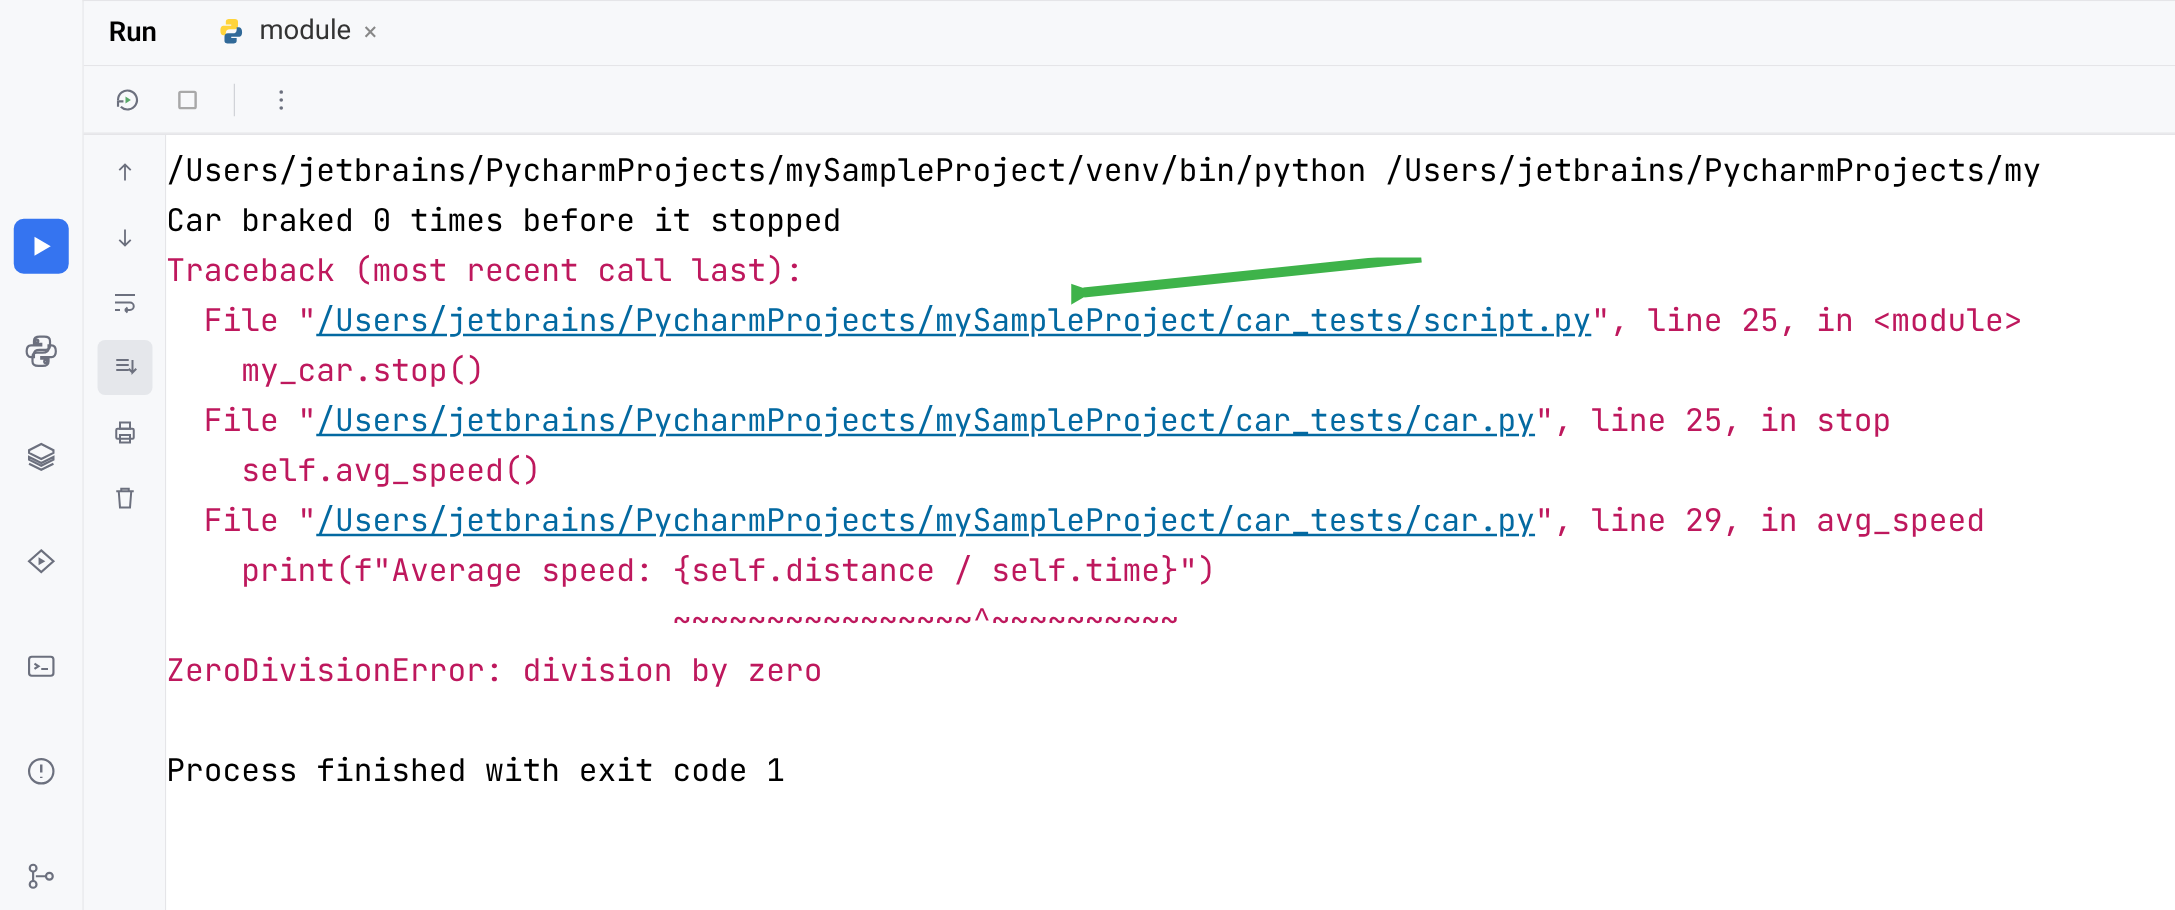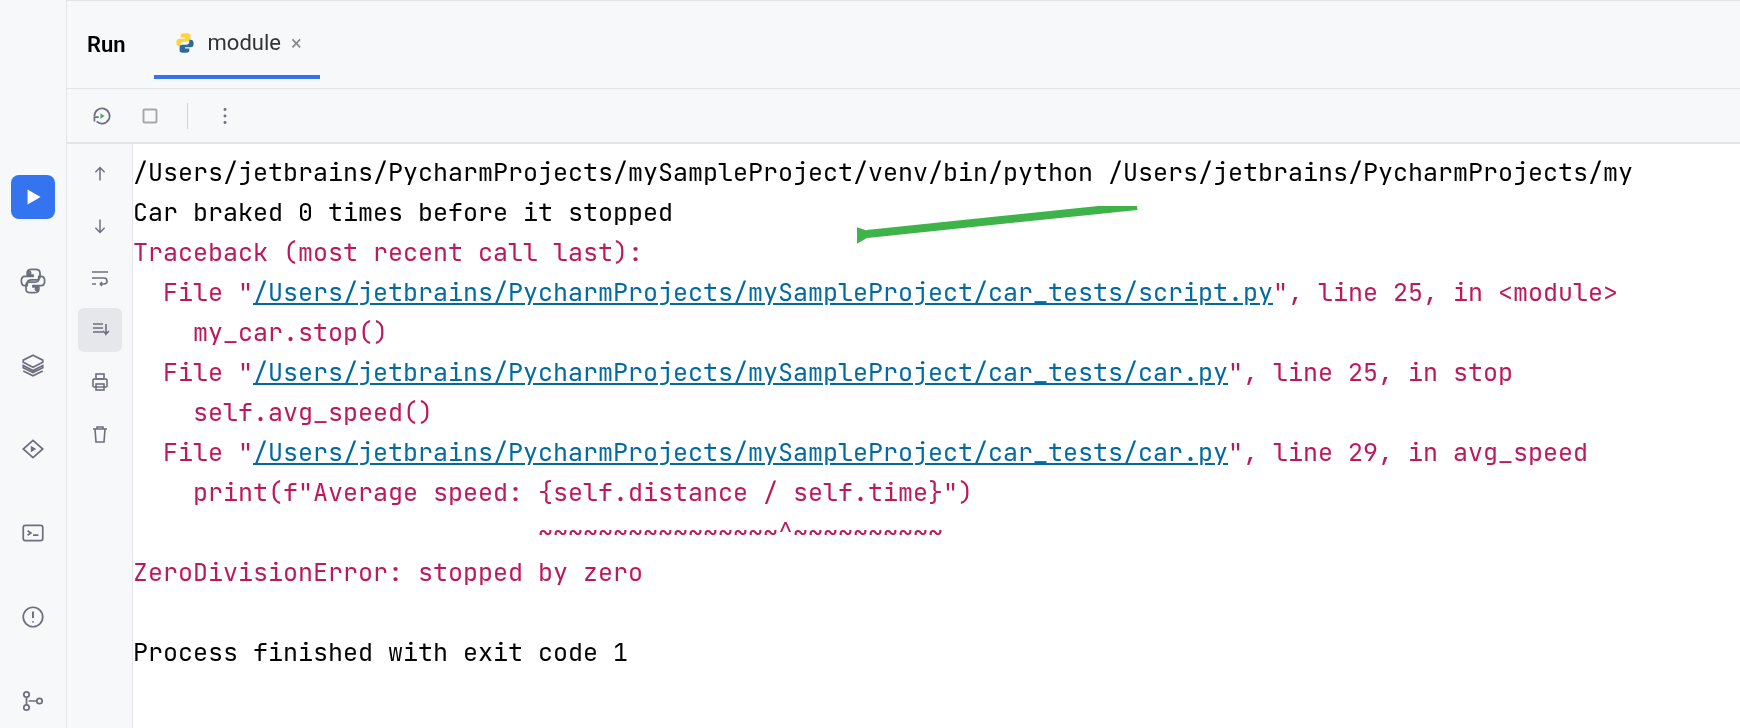--- a/index.html
+++ b/index.html
@@ -2,21 +2,21 @@
 <html><head>
 <meta charset="utf-8">
 <style>
   * { margin:0; padding:0; box-sizing:border-box; }
   body { font-family:-apple-system,BlinkMacSystemFont,"Segoe UI",Roboto,sans-serif; font-size:14px; color:#000; background:#f7f8fa; width:1740px; height:728px; overflow:hidden; }
   .root { display:flex; width:100%; height:100%; }
   .icon-rail { width:66px; background:#f7f8fa; border-right:none; display:flex; flex-direction:column; align-items:center; padding-top:175px; gap:40px; }
   .rail-btn { width:44px; height:44px; display:flex; align-items:center; justify-content:center; border-radius:8px; cursor:pointer; }
   .rail-btn.active { background:#3574f0; }
   .main { flex:1; display:flex; flex-direction:column; border-left:1px solid #e5e5e8; border-top:1px solid #e5e5e8; }
-  .tabbar { height:88px; display:flex; align-items:center; padding-left:20px; border-bottom:1px solid #e5e5e8; background:#f7f8fa; }
+  .tabbar { height:52px; display:flex; align-items:center; padding-left:20px; border-bottom:1px solid #e5e5e8; background:#f7f8fa; }
   .tabbar-title { font-weight:600; font-size:22px; color:#000; margin-right:28px; }
   .tab { display:flex; align-items:center; gap:10px; height:68px; padding:0 18px; border-bottom:4px solid #3574f0; font-size:22px; color:#333; }
   .tab .close { color:#888; font-size:20px; cursor:pointer; }
   .toolbars { display:flex; border-bottom:1px solid #e5e5e8; }
   .tool-col { width:66px; display:flex; flex-direction:column; align-items:center; padding-top:4px; gap:0; border-right:1px solid #e5e5e8; background:#f7f8fa; }
   .tool-col .ico { width:44px; height:44px; display:flex; align-items:center; justify-content:center; border-radius:6px; margin:4px 0; cursor:pointer; }
   .tool-col .ico.sel { background:#e5e7eb; }
   .tool-header { flex:1; height:54px; display:flex; align-items:center; padding-left:18px; gap:14px; background:#f7f8fa; }
   .tool-header .ico { width:34px; height:34px; display:flex; align-items:center; justify-content:center; border-radius:5px; cursor:pointer; }
   .tool-header .divider { width:1px; height:26px; background:#d1d3d8; margin:0 6px; }
@@ -161,21 +161,21 @@
 <pre class="line"><span class="blue">/Users/jetbrains/PycharmProjects/mySampleProject/venv/bin/python /Users/jetbrains/PycharmProjects/my</span>
 <span>Car braked 0 times before it stopped</span>
 <span class="err">Traceback (most recent call last):</span>
 <span class="err">  File "</span><span class="link">/Users/jetbrains/PycharmProjects/mySampleProject/car_tests/script.py</span><span class="err">", line 25, in &lt;module&gt;</span>
 <span class="err">    my_car.stop()</span>
 <span class="err">  File "</span><span class="link">/Users/jetbrains/PycharmProjects/mySampleProject/car_tests/car.py</span><span class="err">", line 25, in stop</span>
 <span class="err">    self.avg_speed()</span>
 <span class="err">  File "</span><span class="link">/Users/jetbrains/PycharmProjects/mySampleProject/car_tests/car.py</span><span class="err">", line 29, in avg_speed</span>
 <span class="err">    print(f"Average speed: {self.distance / self.time}")</span>
 <span class="err">                           ~~~~~~~~~~~~~~~~^~~~~~~~~~~</span>
-<span class="err">ZeroDivisionError: stopped by zero</span>
+<span class="err">ZeroDivisionError: division by zero</span>
 <span></span>
 <span>Process finished with exit code 1</span></pre>
       </div>
     </div>
   </div>
 </div>
 
 <div class="arrow-wrap">
   <svg width="290" height="60" viewBox="0 0 290 60">
     <defs>

